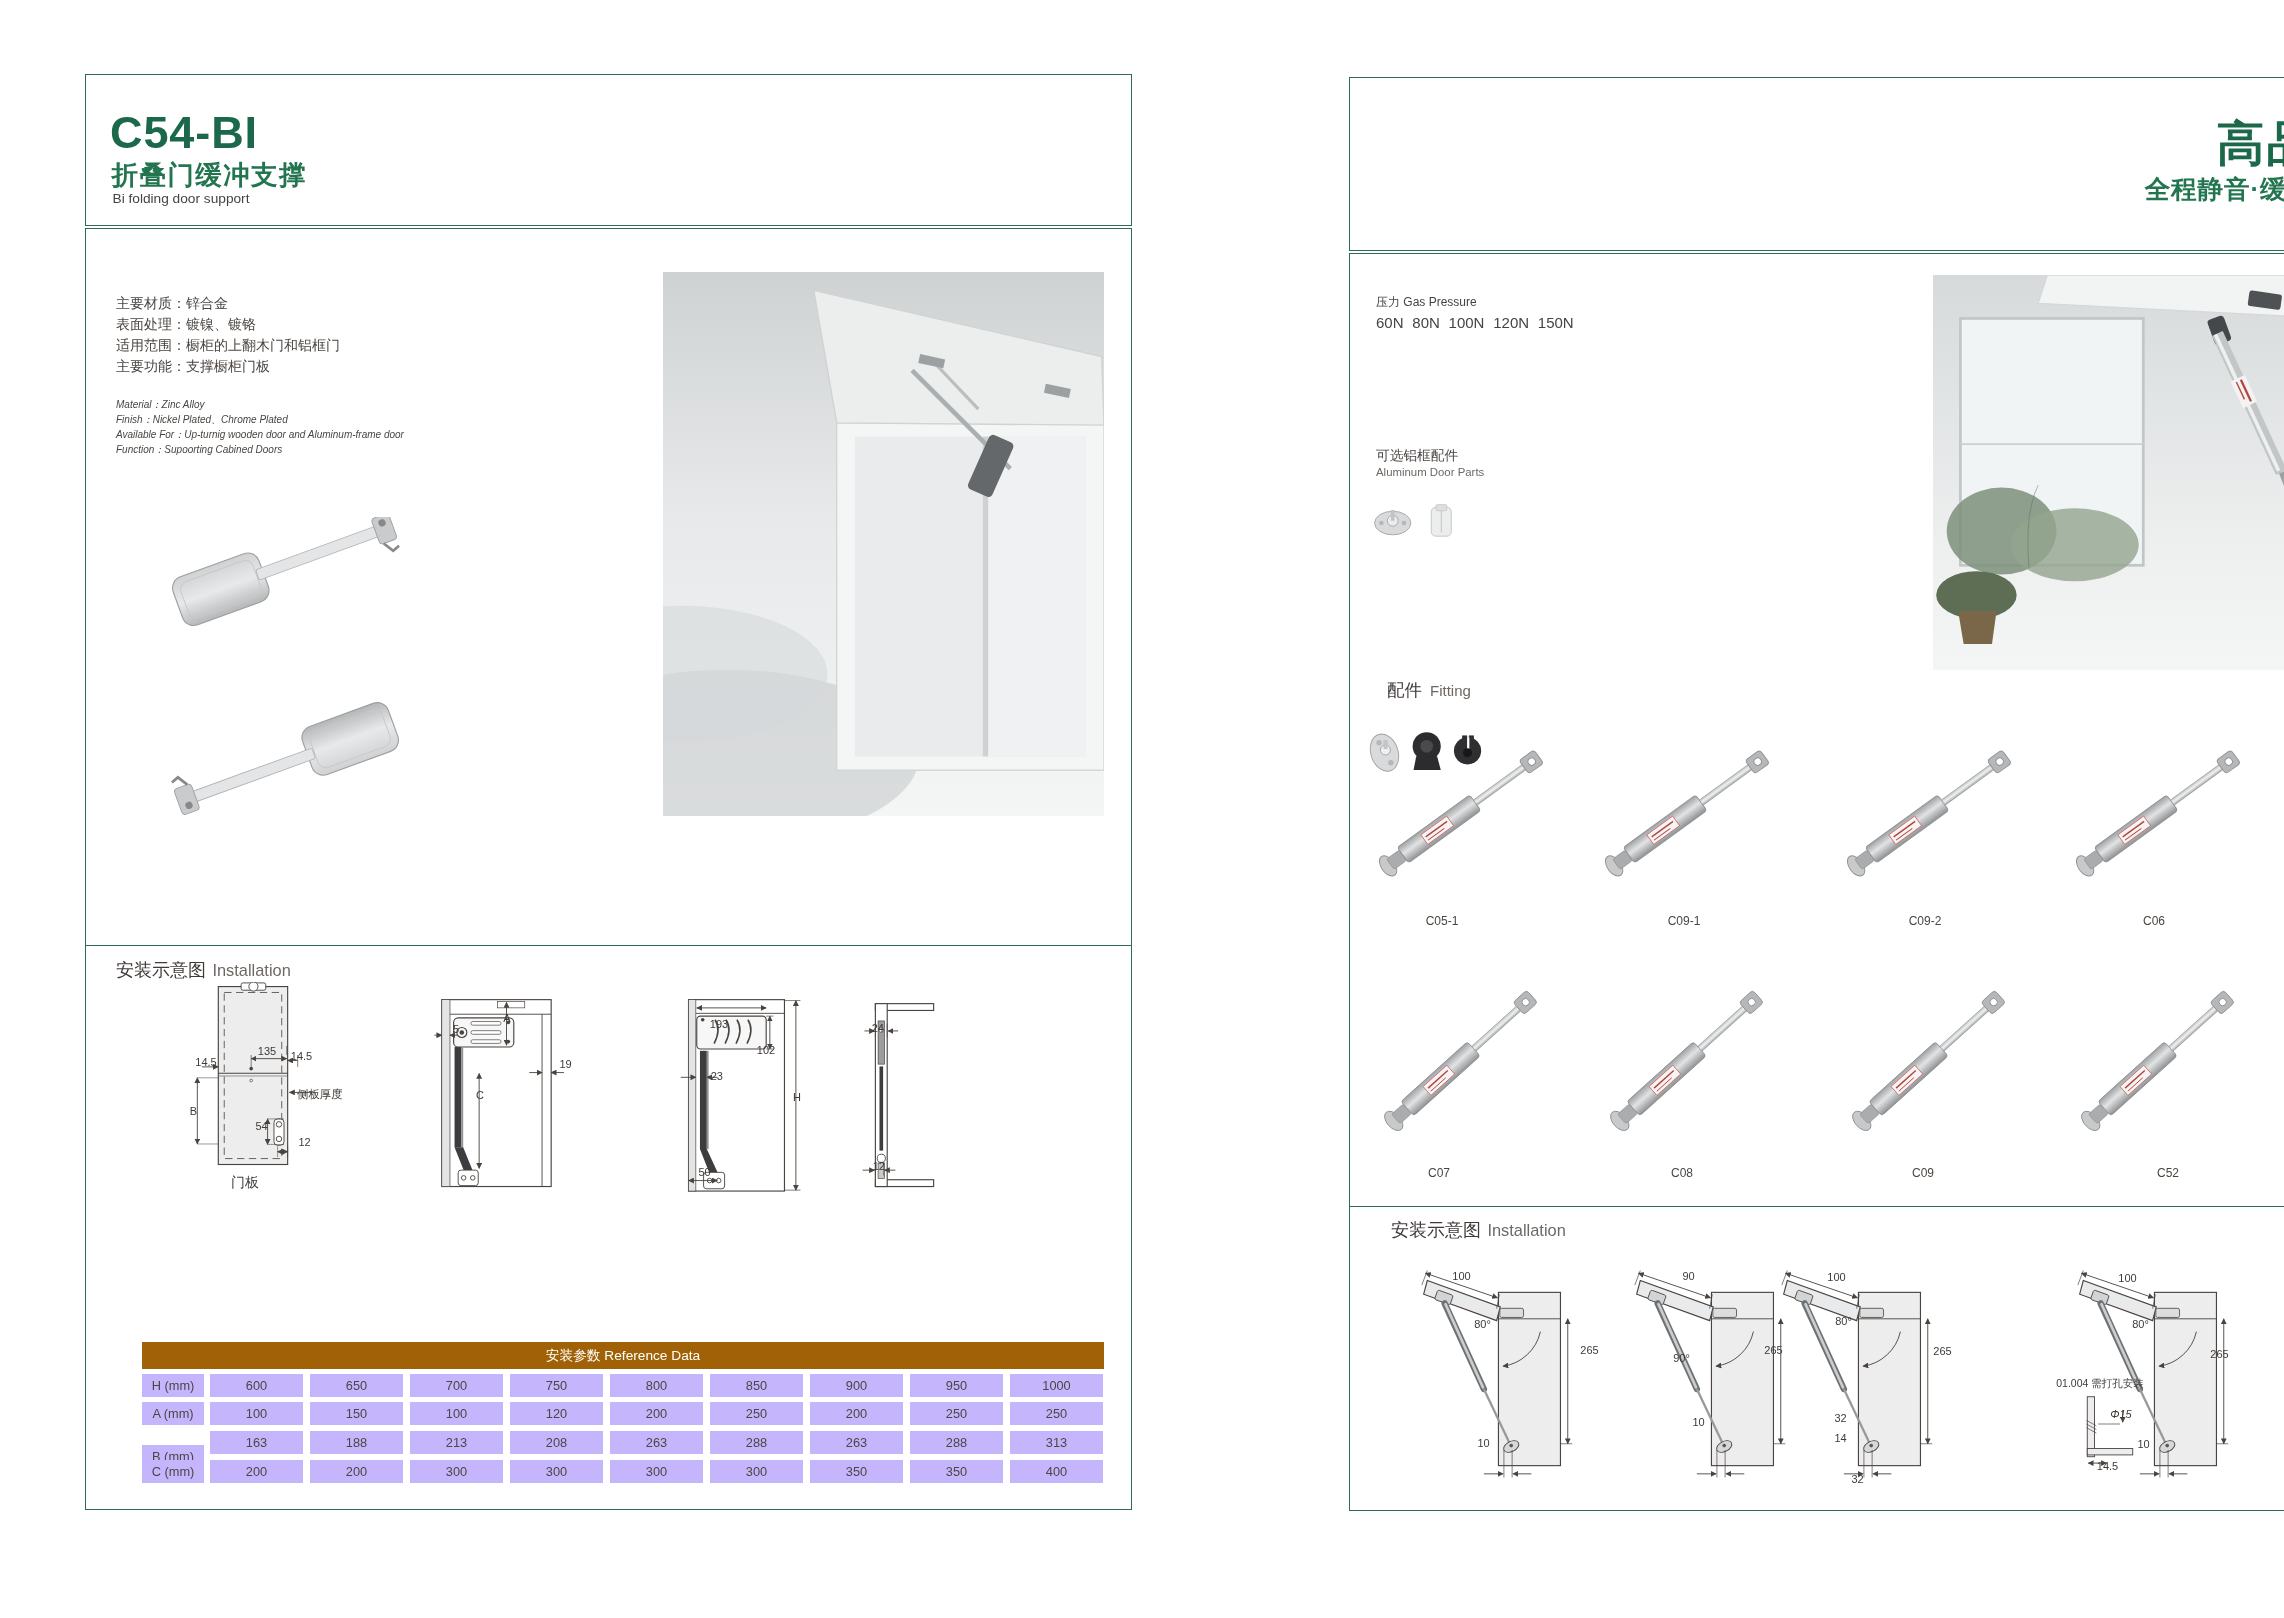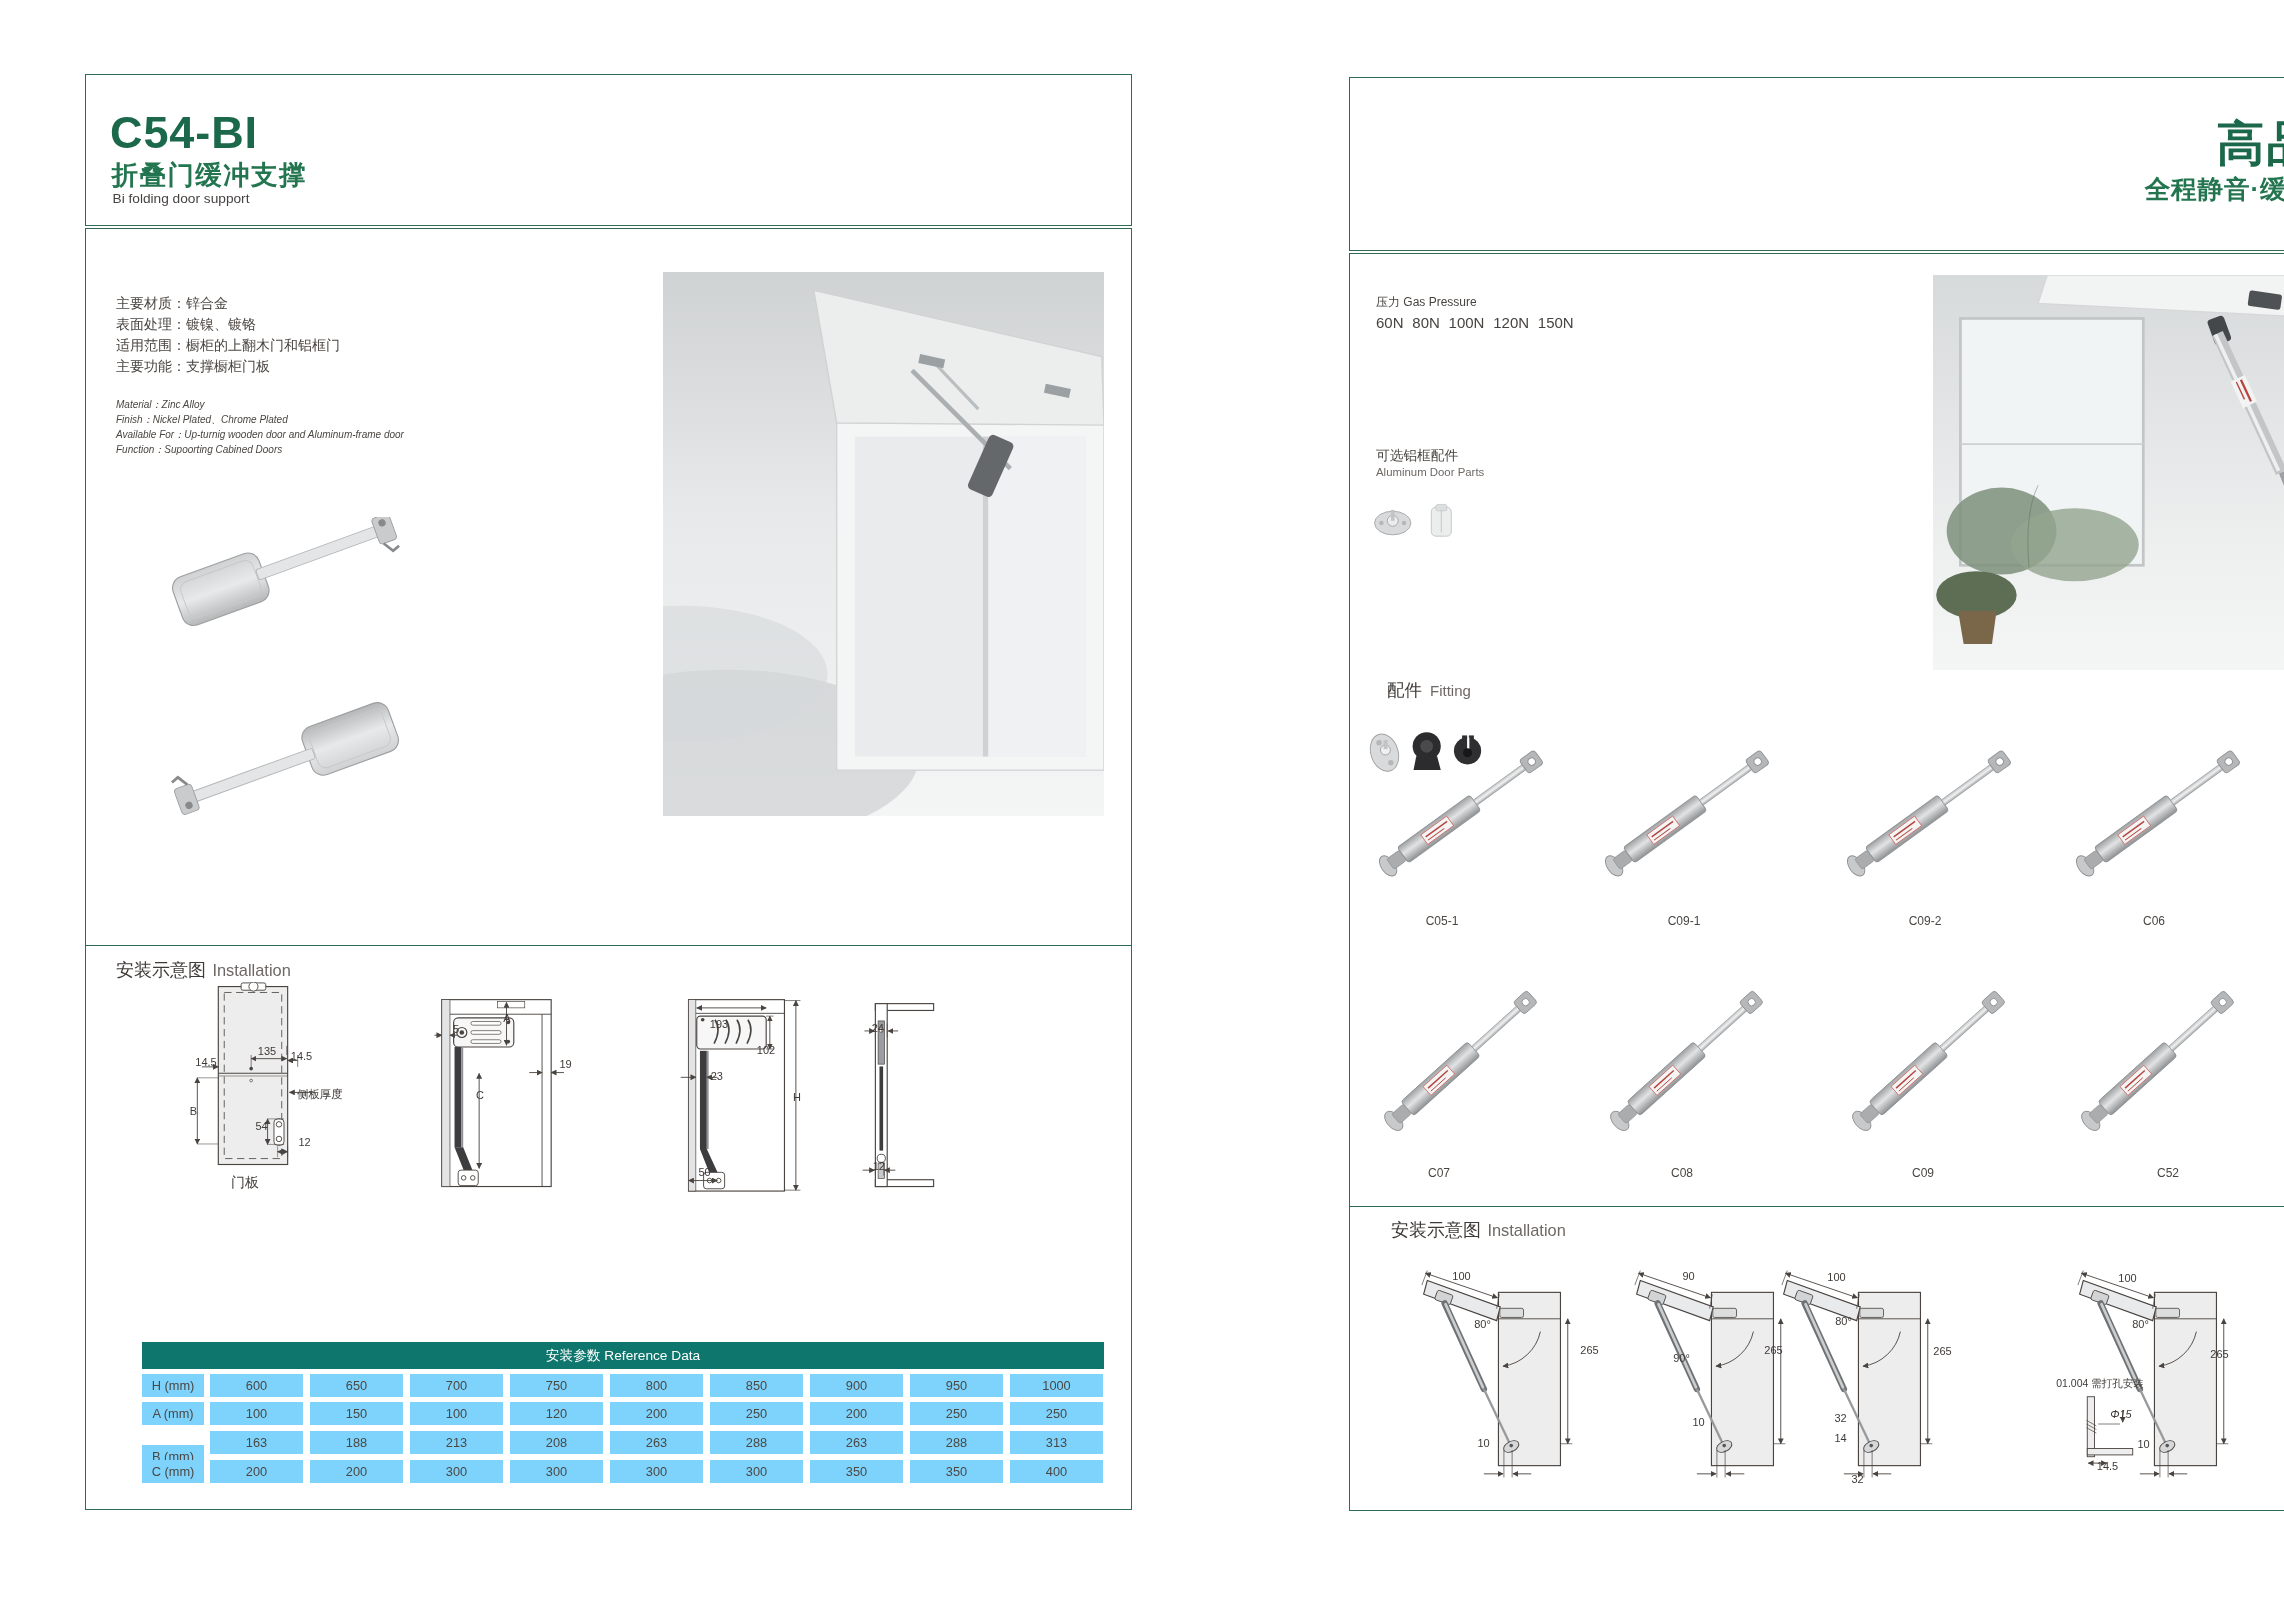--- a/index.html
+++ b/index.html
@@ -9,21 +9,21 @@
   .box-nt{border-top:none;}
   .t{position:absolute;white-space:nowrap;}
   .dim{position:absolute;font-size:11px;color:#3f3a37;white-space:nowrap;text-align:center;}
   .model{font-size:45px;font-weight:800;color:#1C684A;letter-spacing:0.9px;}
   .title-cn{font-size:26.5px;font-weight:700;color:#237550;letter-spacing:1.4px;}
   .title-en{font-size:13.7px;color:#474341;}
   .spec{font-size:14px;line-height:21px;color:#4a4541;}
   .spec-en{font-size:10px;line-height:15px;color:#4a4541;font-style:italic;}
   .sec-cn{font-size:18px;color:#3f3a37;}
   .sec-en{font-size:16.4px;color:#6e6864;margin-left:6.4px;}
-  .cell{position:absolute;background:#7dd3fc;display:flex;align-items:center;justify-content:center;font-size:12.8px;color:#4b4743;}
+  .cell{position:absolute;background:#c4b5fd;display:flex;align-items:center;justify-content:center;font-size:12.8px;color:#4b4743;}
   .prod-label{position:absolute;width:64px;text-align:center;font-size:12px;color:#4a4541;}
   .hdr-right{position:absolute;text-align:right;}
   .big-cn{font-size:48px;font-weight:800;color:#1C684A;letter-spacing:1.8px;}
   .sub-cn{font-size:25.6px;font-weight:600;color:#237550;letter-spacing:0.9px;}
   .photo{position:absolute;overflow:hidden;}
 </style>
 </head>
 <body>
 
 <svg width="0" height="0" style="position:absolute" aria-hidden="true">
@@ -262,21 +262,21 @@
   <line x1="36" y1="56" x2="36" y2="86" stroke="#4a4440" stroke-width="1.2"></line>
   <line x1="62" y1="56" x2="62" y2="86" stroke="#4a4440" stroke-width="1.2"></line>
   <line x1="8" y1="378" x2="34" y2="378" stroke="#4a4440" stroke-width="2" marker-end="url(#arr)"></line>
   <line x1="80" y1="378" x2="56" y2="378" stroke="#4a4440" stroke-width="2" marker-end="url(#arr)"></line>
   <line x1="36" y1="366" x2="36" y2="390" stroke="#4a4440" stroke-width="1.2"></line>
   <line x1="54" y1="366" x2="54" y2="390" stroke="#4a4440" stroke-width="1.2"></line>
 </svg>
 <div class="dim" style="left:865px;top:1022px;width:25.6px;">24</div>
 <div class="dim" style="left:866px;top:1160px;width:25.6px;">12</div>
 
-<div class="abs" style="left:142px;top:1342px;width:962px;height:27px;background:#0f766e;display:flex;align-items:center;justify-content:center;color:#fff;font-size:13.7px;">安装参数 Reference Data</div>
+<div class="abs" style="left:142px;top:1342px;width:962px;height:27px;background:#a16207;display:flex;align-items:center;justify-content:center;color:#fff;font-size:13.7px;">安装参数 Reference Data</div>
 
 <div class="cell" style="left:142px;top:1374px;width:62px;height:23px;">H (mm)</div>
 <div class="cell" style="left:210px;top:1374px;width:93px;height:23px;">600</div>
 <div class="cell" style="left:310px;top:1374px;width:93px;height:23px;">650</div>
 <div class="cell" style="left:410px;top:1374px;width:93px;height:23px;">700</div>
 <div class="cell" style="left:510px;top:1374px;width:93px;height:23px;">750</div>
 <div class="cell" style="left:610px;top:1374px;width:93px;height:23px;">800</div>
 <div class="cell" style="left:710px;top:1374px;width:93px;height:23px;">850</div>
 <div class="cell" style="left:810px;top:1374px;width:93px;height:23px;">900</div>
 <div class="cell" style="left:910px;top:1374px;width:93px;height:23px;">950</div>

